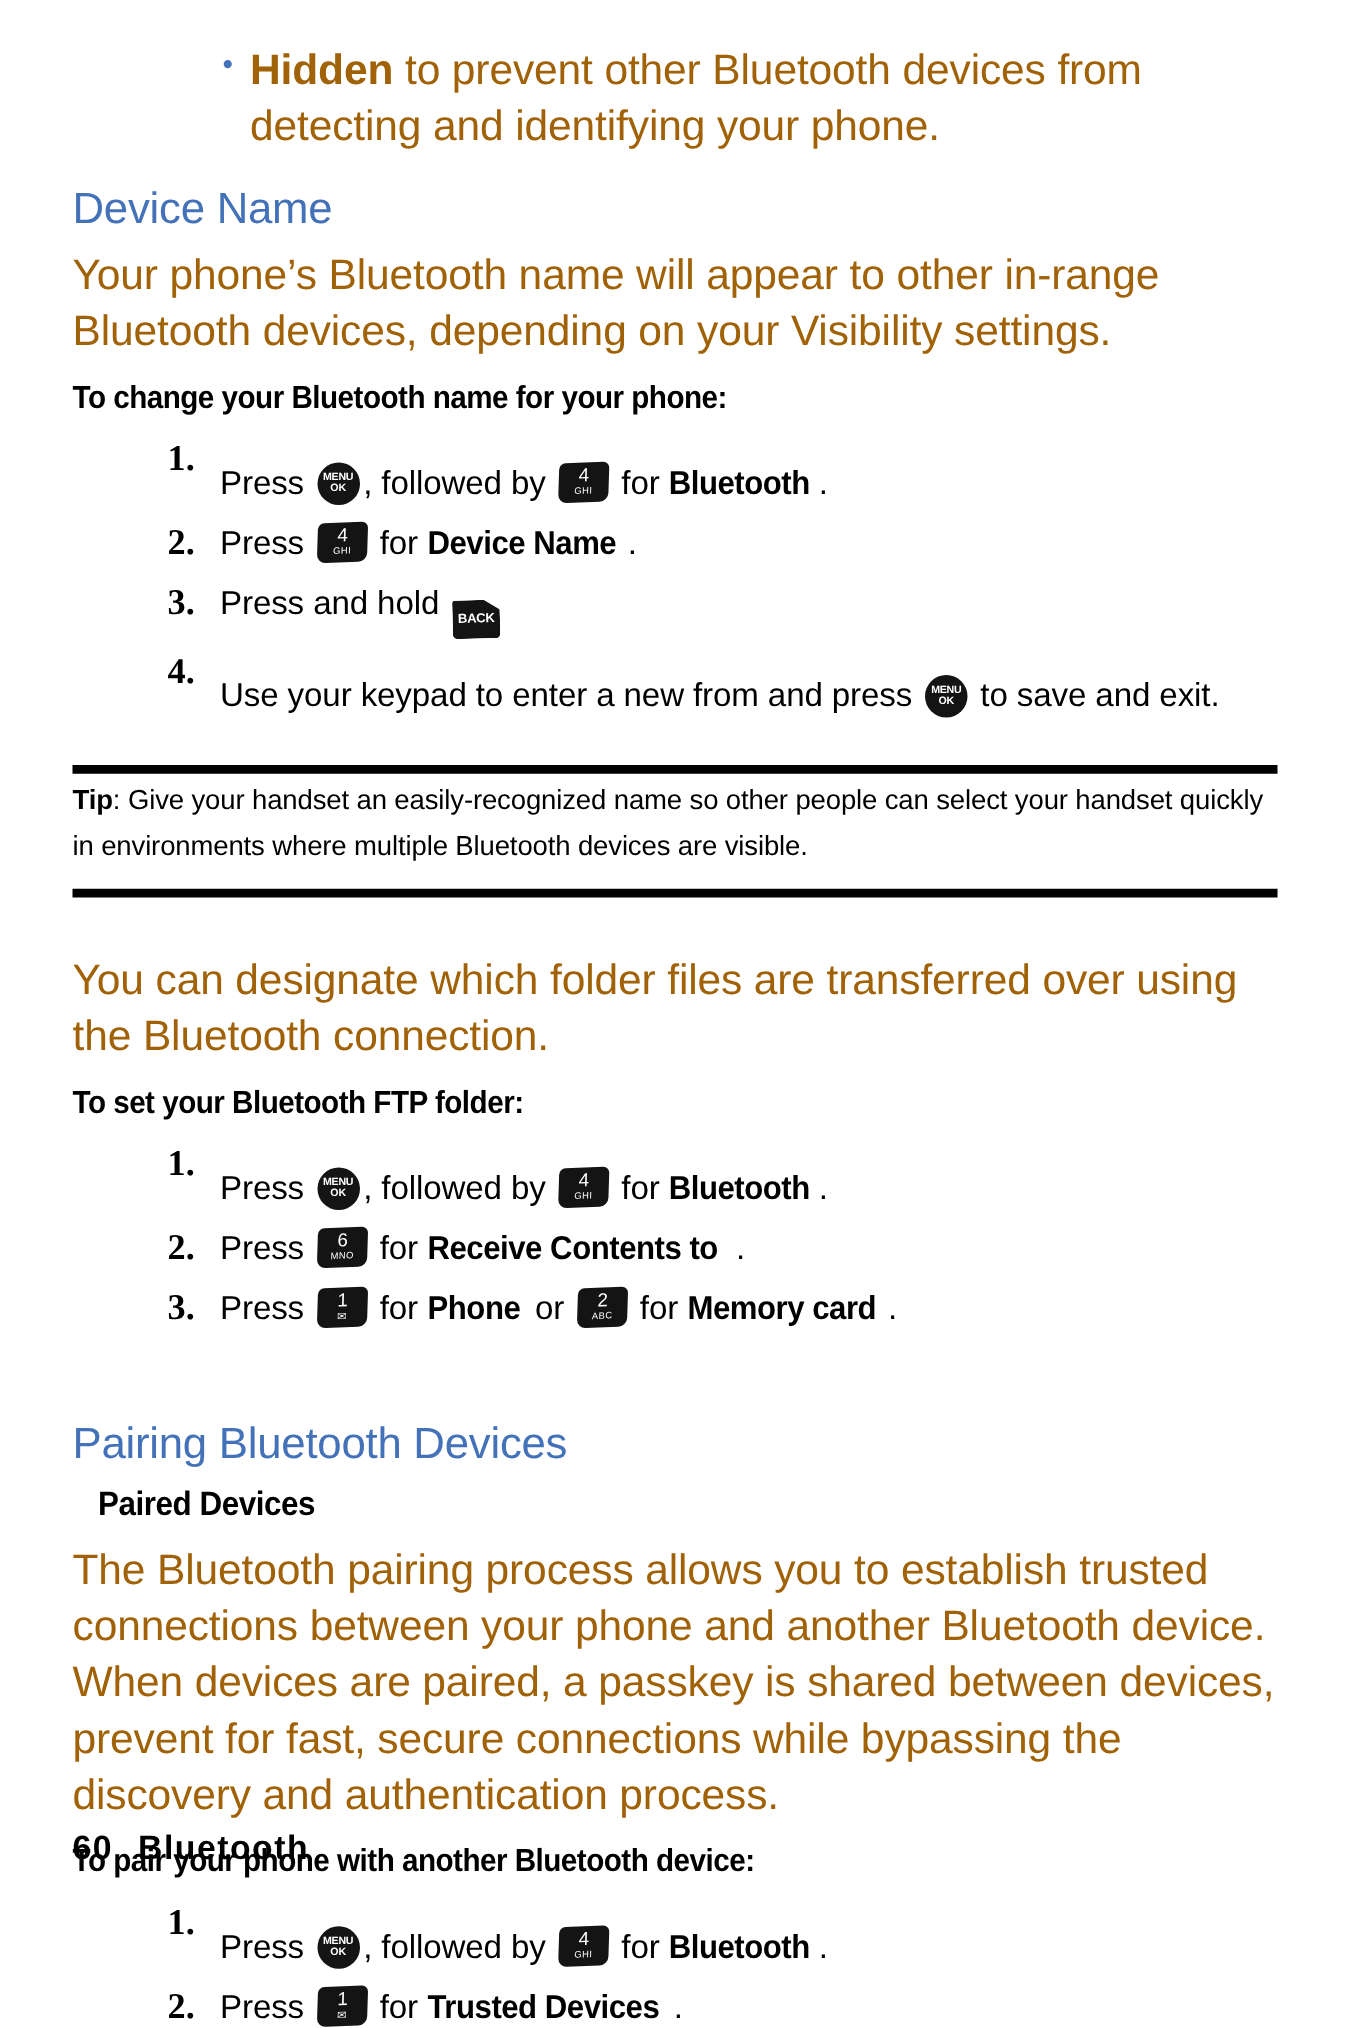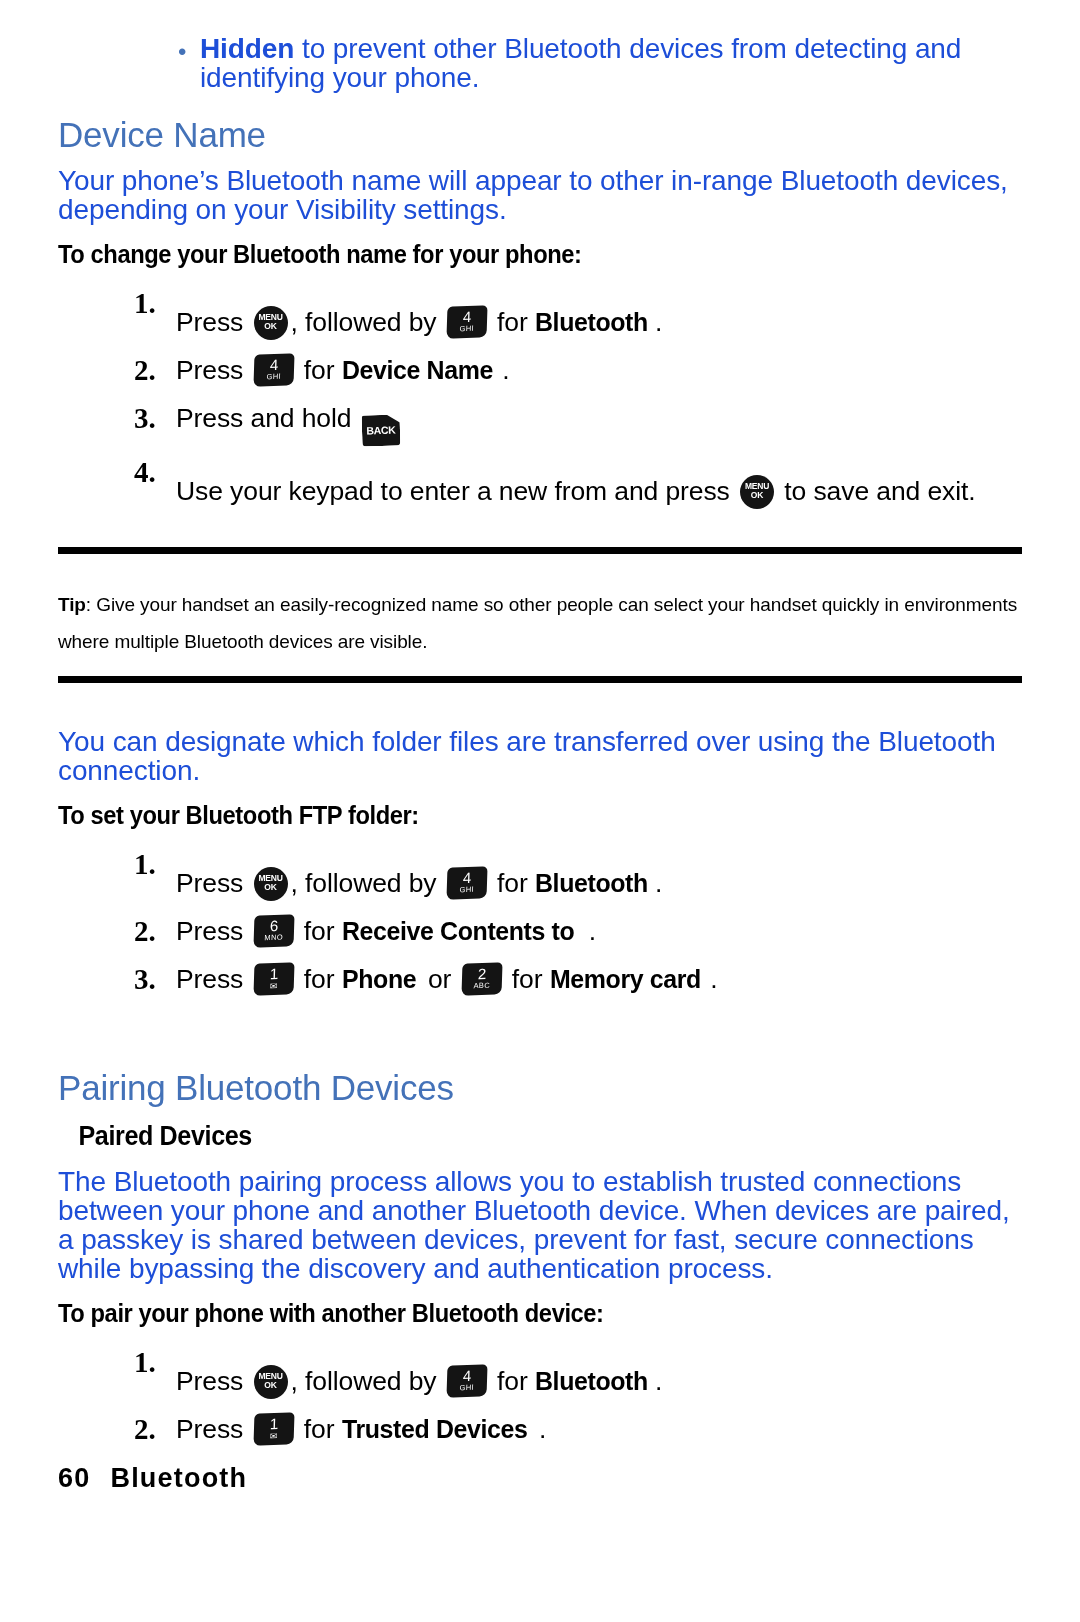--- a/index.html
+++ b/index.html
@@ -18,25 +18,25 @@
   .page {
     position: relative;
     width: 1080px;
     height: 1622px;
     box-sizing: border-box;
     padding: 0 58px;
   }
 
   
   .body-text {
-    font-size: 28px;
-    line-height: 29px;
+    font-size: 34px;
+    line-height: 45px;
     letter-spacing: -0.1px;
     margin: 0;
-    color: #1d4ed8;
+    color: #a16207;
   }
   .h1-blue {
     color: #4472b8;
     font-size: 35px;
     line-height: 42px;
     font-weight: 400;
     letter-spacing: -0.2px;
     margin: 0;
   }
   .h-bold {
@@ -188,22 +188,22 @@
   .tip-box {
     margin: 0;
     padding: 0;
   }
   .tip-rule {
     height: 7px;
     background: #000000;
     width: 100%;
   }
   .tip-text {
-    padding: 32px 0 16px 0;
-    font-size: 19px;
+    padding: 2px 0 16px 0;
+    font-size: 22px;
     line-height: 37px;
     letter-spacing: -0.1px;
   }
 
   
   .footer {
     position: absolute;
     left: 58px;
     bottom: 128px;
     font-size: 27px;

